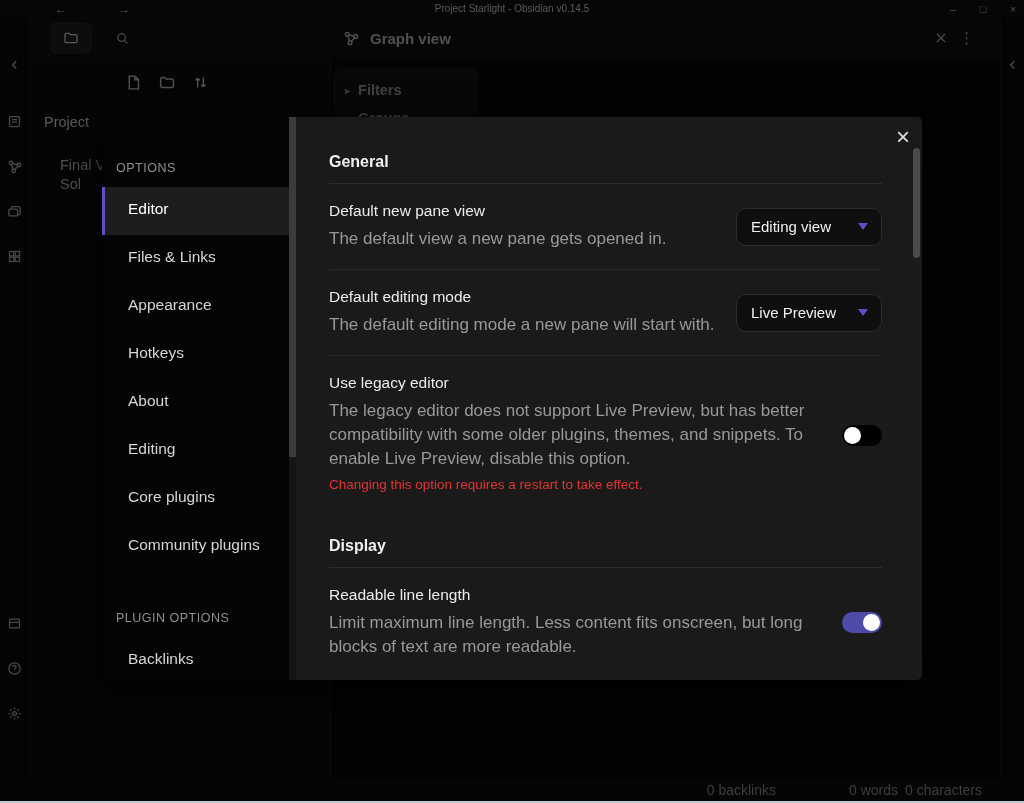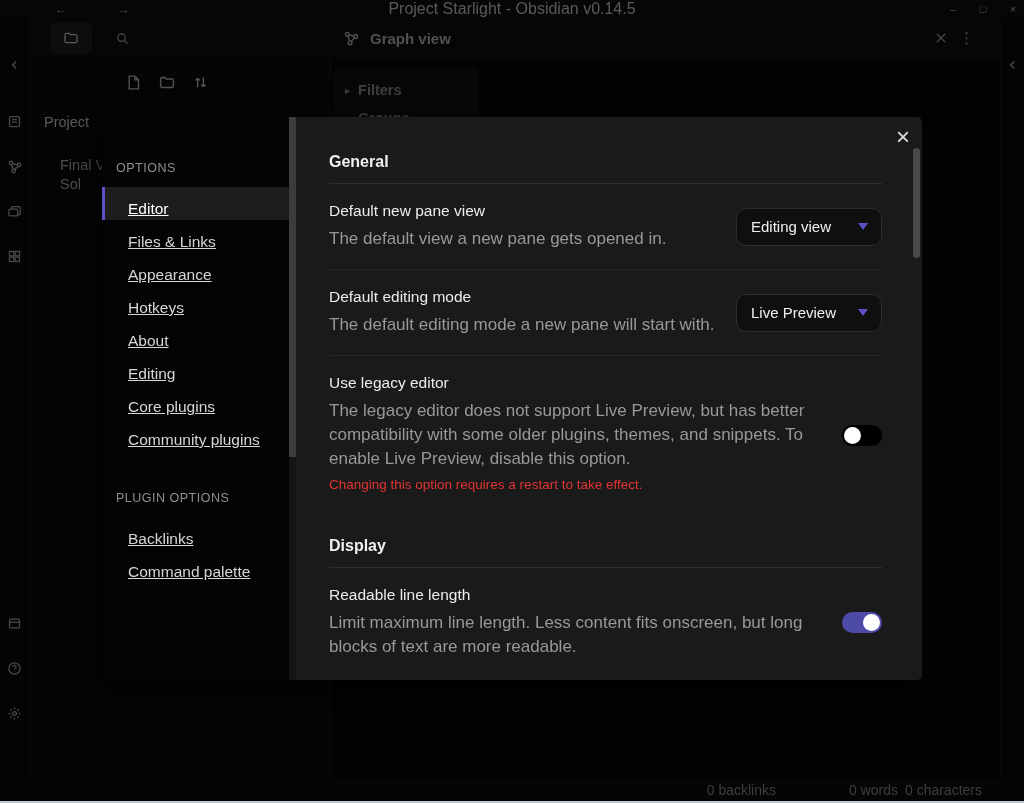--- a/index.html
+++ b/index.html
@@ -6,21 +6,21 @@
   html,body { width:1024px; height:803px; }
   body {
     position:relative; background:#050505; overflow:hidden;
     font-family:"Liberation Sans", sans-serif; -webkit-font-smoothing:antialiased;
   }
   svg { display:block; }
 
   
   .titlebar { position:absolute; left:0; top:0; width:1024px; height:18px; background:#0b0b0b; }
   .titlebar .nav { position:absolute; top:1px; color:#8b8b8b; font-size:12px; line-height:16px; }
-  .titlebar .title { position:absolute; left:0; right:0; top:1px; text-align:center; color:#9a9a9a; font-size:16px; line-height:16px; }
+  .titlebar .title { position:absolute; left:0; right:0; top:1px; text-align:center; color:#9a9a9a; font-size:10px; line-height:16px; }
   .titlebar .wc { position:absolute; top:0; color:#8b8b8b; font-size:11px; line-height:18px; width:18px; text-align:center; }
 
   
   .ribbon-left { position:absolute; left:0; top:18px; bottom:23px; width:30px; background:#080808; border-right:1px solid #101010; }
   .ribbon-right { position:absolute; right:0; top:18px; bottom:23px; width:24px; background:#080808; border-left:1px solid #101010; }
   .ribbon-icon { position:absolute; left:0; width:100%; display:flex; justify-content:center; color:#7f7f7f; }
 
   
   .explorer { position:absolute; left:30px; top:18px; bottom:23px; width:300px; background:#0a0a0a; }
   .explorer-header { position:absolute; left:0; top:0; width:100%; height:40px; background:#0c0c0c; }
@@ -46,21 +46,21 @@
   .bottom-edge { position:absolute; left:0; right:0; bottom:0; height:2px; background:#b9c7cf; z-index:40; }
 
   
   .overlay { position:absolute; left:0; top:0; width:1024px; height:801px; background:rgba(0,0,0,0.42); z-index:20; }
 
   
   .modal { position:absolute; left:102px; top:117px; width:820px; height:563px; z-index:30; display:flex; border-radius:5px; overflow:hidden; box-shadow:0 10px 40px rgba(0,0,0,0.7); }
 
   .modal-sidebar { position:relative; width:194px; background:#040404; flex:none; padding-top:40px; }
   .nav-header { padding-left:14px; font-size:12.5px; letter-spacing:0.5px; color:#8f8f8f; height:30px; line-height:22px; }
-  .nav-item { height:33px; line-height:44px; padding-left:26px; font-size:15.5px; color:#d6d6d6; cursor:pointer;text-decoration:underline; }
+  .nav-item { height:48px; line-height:44px; padding-left:26px; font-size:15.5px; color:#d6d6d6; cursor:pointer; }
   .nav-item.selected { background:#1d1d1d; border-left:3px solid var(--accent,#5a50c8); padding-left:23px; color:#ffffff; }
   .nav-header.plugins { margin-top:36px; }
   .sidebar-scrollbar { position:absolute; right:0; top:0; width:7px; height:100%; background:#151515; }
   .sidebar-scrollbar .thumb { position:absolute; left:0; top:0; width:7px; height:340px; background:#3c3c3c; }
 
   .modal-content { position:relative; flex:1; background:#1a1a1a; padding:36px 40px 0 33px; }
   .modal-close { position:absolute; top:6px; right:12px; font-size:24px; line-height:28px; color:#dcdcdc; cursor:pointer; }
   .content-scrollbar { position:absolute; right:2px; top:31px; width:7px; height:110px; background:#4a4a4a; border-radius:4px; }
 
   .settings-heading { font-size:16px; font-weight:bold; color:#f0f0f0; padding-bottom:12px; border-bottom:1px solid #2d2d2d; }

